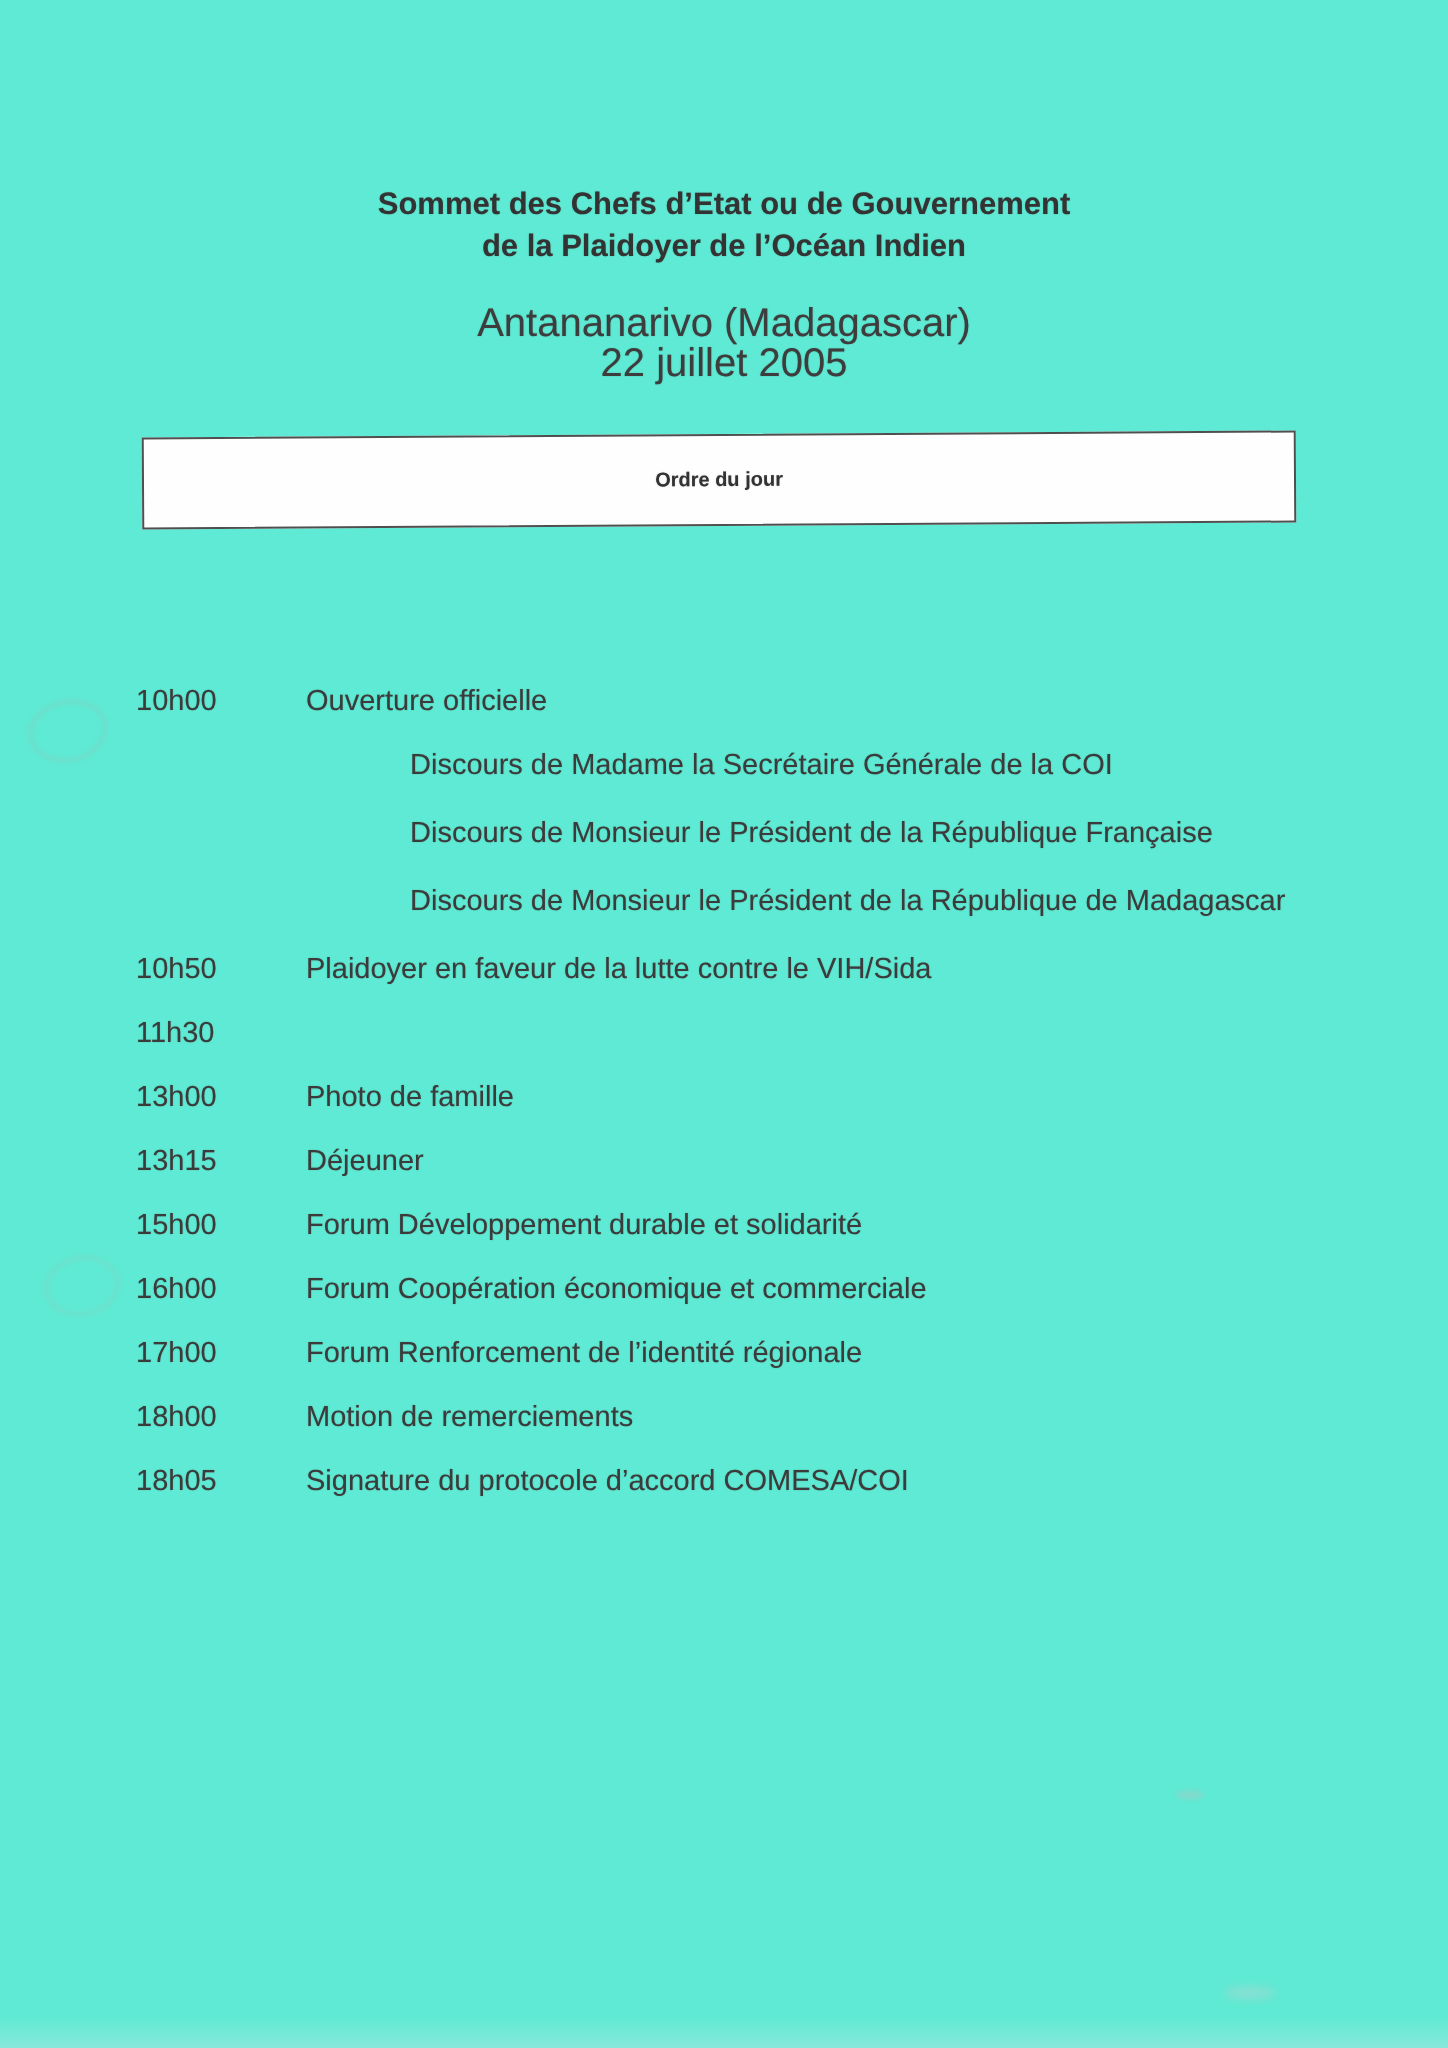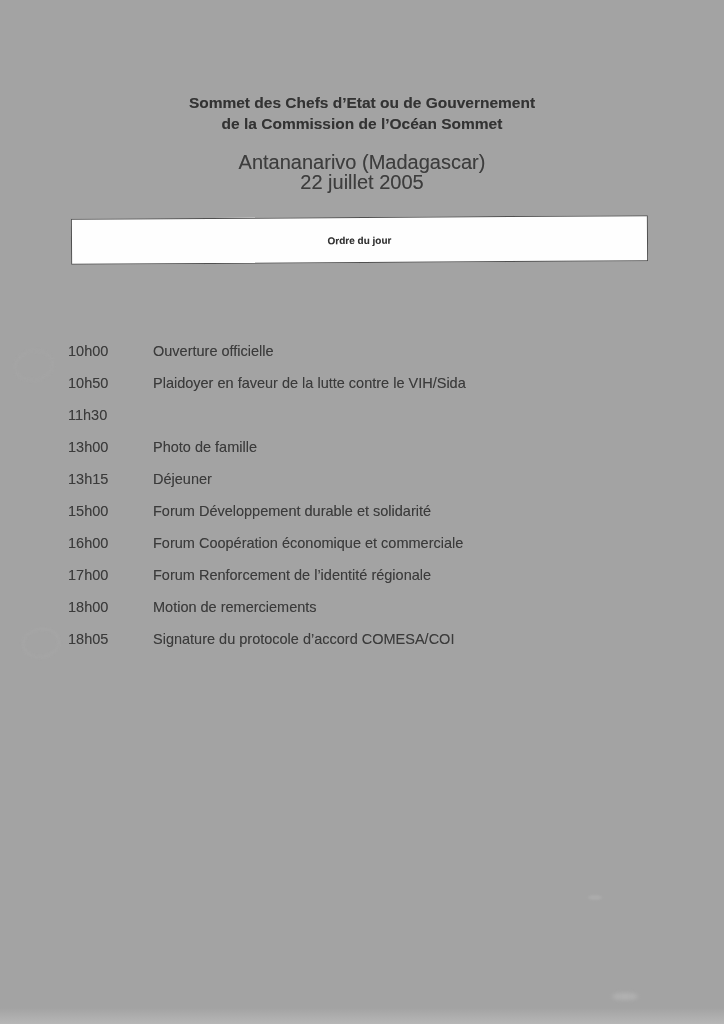--- a/index.html
+++ b/index.html
@@ -4,21 +4,21 @@
 <style>
   html, body {
     margin: 0;
     padding: 0;
     background: #ffffff;
   }
   .page {
     position: relative;
     width: 724px;
     height: 1024px;
-    background: #a3a3a3;
+    background: #5eead4;
     font-family: "Liberation Sans", "DejaVu Sans", sans-serif;
     color: #3b3b3b;
     overflow: hidden;
   }
   
   .page * {
     text-shadow: 0 0 0.6px rgba(70,70,70,0.45);
   }
 
   .doc-title {
@@ -145,38 +145,43 @@
     background: linear-gradient(to bottom, rgba(255,255,255,0), rgba(228,228,228,0.30));
   }
 </style>
 </head>
 <body>
 
 <div class="page">
 
   <div class="doc-title">
     <div>Sommet des Chefs d’Etat ou de Gouvernement</div>
-    <div>de la Commission de l’Océan Sommet</div>
+    <div>de la Plaidoyer de l’Océan Indien</div>
   </div>
 
   <div class="doc-subtitle">
     <div>Antananarivo (Madagascar)</div>
     <div>22 juillet 2005</div>
   </div>
 
   <div class="order-box">
     <span>Ordre du jour</span>
   </div>
 
   <div class="agenda" id="agenda">
   <div class="agenda-item">
     <div class="row">
       <span class="time">10h00</span>
       <span class="label">Ouverture officielle</span>
     </div>
+  <div class="subitems">
+          <div class="subitem">Discours de Madame la Secrétaire Générale de la COI</div>
+          <div class="subitem">Discours de Monsieur le Président de la République Française</div>
+          <div class="subitem">Discours de Monsieur le Président de la République de Madagascar</div>
+        </div>
       </div>
 
   <div class="agenda-item">
     <div class="row">
       <span class="time">10h50</span>
       <span class="label">Plaidoyer en faveur de la lutte contre le VIH/Sida</span>
     </div>
   </div>
 
   <div class="agenda-item">

